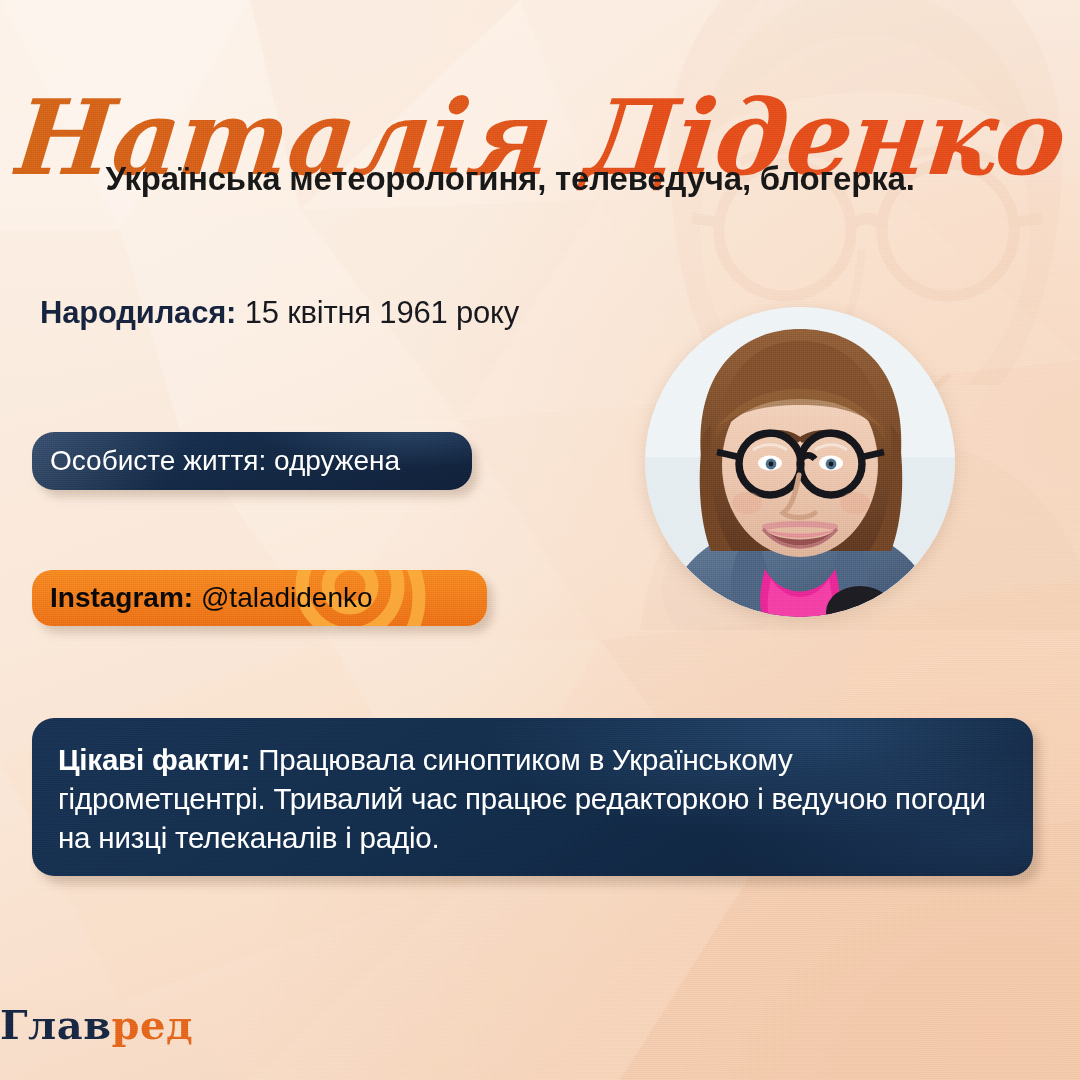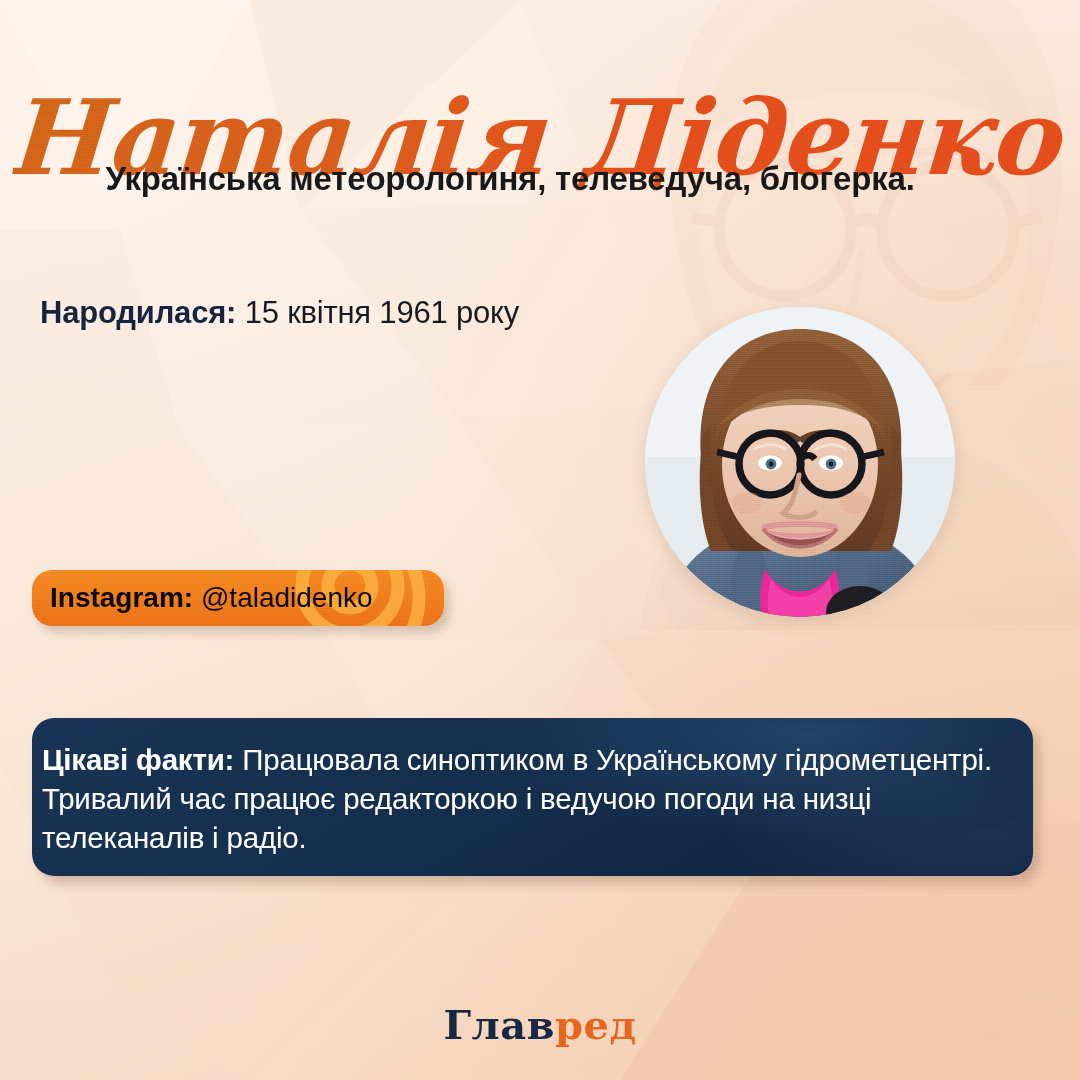--- a/index.html
+++ b/index.html
@@ -133,21 +133,21 @@
     inset: 0;
     background: linear-gradient(120deg, rgba(255,255,255,.12) 0%, rgba(255,255,255,0) 35%),
                 radial-gradient(60% 120% at 85% -10%, rgba(120,170,220,.22), rgba(0,0,0,0) 60%);
     pointer-events: none;
   }
   .badge-personal .txt { position: relative; z-index: 2; white-space: nowrap; }
 
   .badge-instagram {
     left: 32px;
     top: 570px;
-    width: 412px;
+    width: 455px;
     height: 56px;
     padding: 0 18px;
     box-sizing: border-box;
     background: linear-gradient(180deg, #f4811f 0%, #f0761c 45%, #ea6a16 100%);
     color: #0a0a0a;
     font-size: 28px;
     overflow: visible;
     border-radius: 20px;
   }
   .badge-instagram .txt {
@@ -168,21 +168,21 @@
   }
 
   
   .facts {
     position: absolute;
     left: 32px;
     top: 718px;
     width: 1001px;
     height: 158px;
     box-sizing: border-box;
-    padding: 22px 30px 0 10px;
+    padding: 22px 30px 0 26px;
     border-radius: 22px;
     background:
       radial-gradient(60% 120% at 78% 10%, rgba(70,115,165,.30), rgba(0,0,0,0) 55%),
       radial-gradient(45% 90% at 96% 75%, rgba(60,100,150,.22), rgba(0,0,0,0) 60%),
       linear-gradient(150deg, #17304f 0%, #122a46 48%, #0e1f37 100%);
     color: #ffffff;
     font-size: 29.5px;
     line-height: 1.33;
     letter-spacing: -0.2px;
     box-shadow: 7px 8px 10px rgba(120, 85, 60, .30);
@@ -204,21 +204,21 @@
     box-shadow: 0 4px 16px rgba(140,100,70,.22);
   }
   .portrait svg { display: block; }
 
   
   .logo {
     position: absolute;
     left: 0;
     bottom: 32px;
     width: 1080px;
-    text-align: center;
+    text-align: left;
     font-family: "DejaVu Serif", "Liberation Serif", serif;
     font-size: 40px;
     font-weight: 700;
     letter-spacing: .5px;
   }
   .logo .lg-a { color: #16253f; }
   .logo .lg-b { color: #e2601a; }
 </style>
 </head>
 <body>
@@ -296,20 +296,24 @@
   <div class="title-wrap">
     <h1 class="title">Наталія Діденко</h1>
   </div>
 
   <div class="subtitle">Українська метеорологиня, телеведуча, блогерка.</div>
 
   <div class="born">
     <b>Народилася:</b><span>&nbsp;</span><span class="born-value">15 квітня 1961 року</span>
   </div>
 
+  <div class="badge badge-personal">
+    <span class="gloss"></span>
+    <span class="txt">Особисте життя: одружена</span>
+  </div>
 
   <div class="badge badge-instagram">
     <span class="ig-clip">
       <svg width="408" height="56" viewBox="0 0 408 56" aria-hidden="true">
         <g fill="none" stroke="#fbb040" opacity=".85">
           <circle cx="318" cy="16" r="22" stroke-width="13"></circle>
           <circle cx="318" cy="16" r="48" stroke-width="13"></circle>
           <path d="M372 -18 C392 8 392 46 372 74" stroke-width="13"></path>
         </g>
       </svg>

